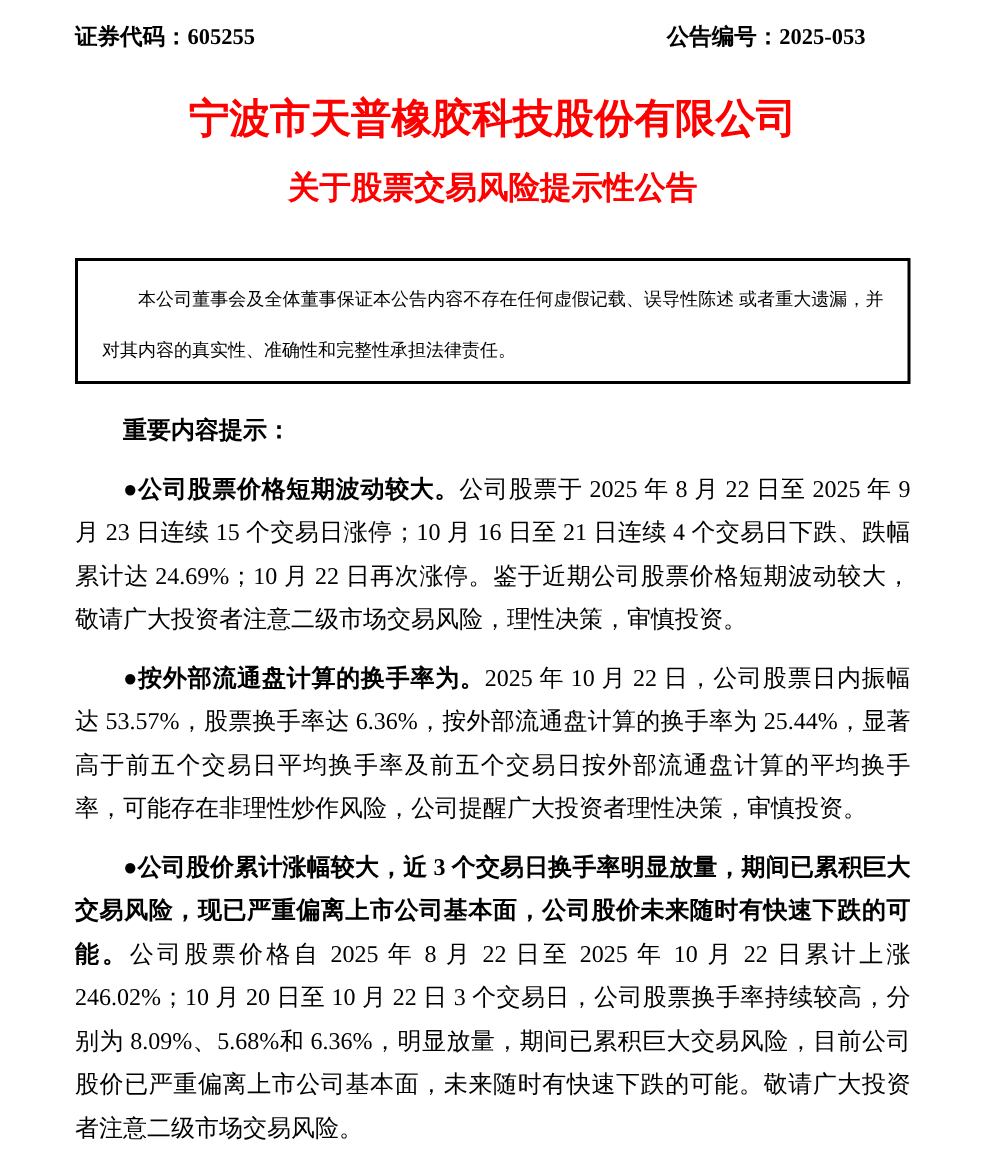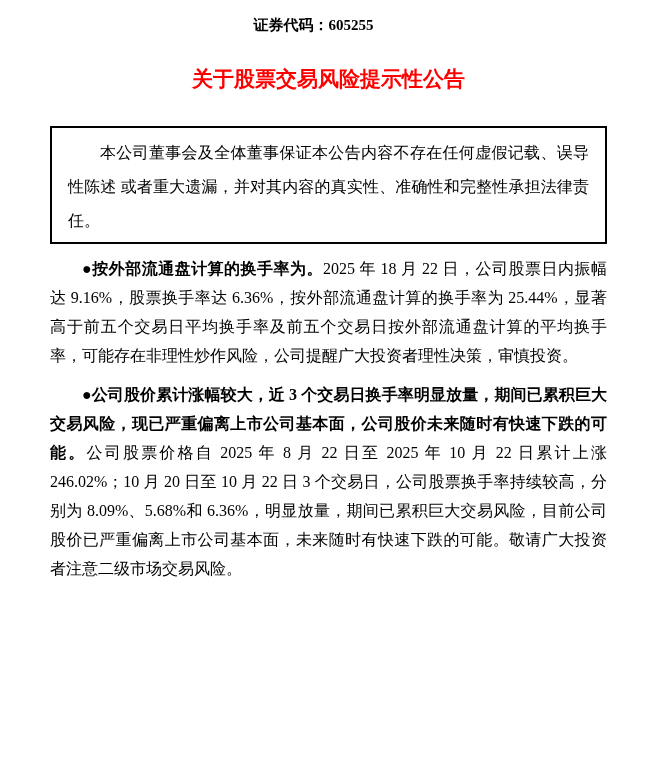--- a/index.html
+++ b/index.html
@@ -16,21 +16,21 @@
   }
   .page {
     box-sizing: border-box;
     width: 655px;
     height: 773px;
     padding: 14px 48px 0 50px;
     background: #ffffff;
   }
   .header-row {
     display: flex;
-    justify-content: center;
+    justify-content: space-between;
     align-items: baseline;
     font-weight: bold;
     font-size: 15px;
     line-height: 22px;
     padding-right: 30px;
   }
   .title-block {
     margin-top: 20px;
     text-align: center;
     color: var(--title-color, #ff0000);
@@ -41,21 +41,21 @@
     line-height: 46px;
   }
   .title-line2 {
     font-size: 21px;
     line-height: 46px;
   }
   .declaration-box {
     margin-top: 24px;
     border: 2px solid #000000;
     padding: 8px 16px 4px 16px;
-    font-size: 16px;
+    font-size: 12px;
     line-height: 34px;
     text-align: justify;
   }
   .declaration-box p {
     margin: 0;
     text-indent: 2em;
   }
   .important-heading {
     margin-top: 20px;
     font-weight: bold;
@@ -77,29 +77,33 @@
     font-weight: bold;
   }
 </style>
 </head>
 <body>
 
 <div class="page">
 
   <div class="header-row">
     <span>证券代码：605255</span>
+    <span>公告编号：2025-053</span>
   </div>
 
   <div class="title-block">
+    <div class="title-line1">宁波市天普橡胶科技股份有限公司</div>
     <div class="title-line2">关于股票交易风险提示性公告</div>
   </div>
 
   <div class="declaration-box">
     <p>本公司董事会及全体董事保证本公告内容不存在任何虚假记载、误导性陈述 或者重大遗漏，并对其内容的真实性、准确性和完整性承担法律责任。</p>
   </div>
 
+  <div class="important-heading">重要内容提示：</div>
 
+  <p class="para first"><b>●公司股票价格短期波动较大。</b><span>公司股票于 2025 年 8 月 22 日至 2025 年 9 月 23 日连续 15 个交易日涨停；10 月 16 日至 21 日连续 4 个交易日下跌、跌幅累计达 24.69%；10 月 22 日再次涨停。鉴于近期公司股票价格短期波动较大，敬请广大投资者注意二级市场交易风险，理性决策，审慎投资。</span></p>
 
-  <p class="para"><b>●按外部流通盘计算的换手率为。</b><span>2025 年 18 月 22 日，公司股票日内振幅达 9.16%，股票换手率达 6.36%，按外部流通盘计算的换手率为 25.44%，显著高于前五个交易日平均换手率及前五个交易日按外部流通盘计算的平均换手率，可能存在非理性炒作风险，公司提醒广大投资者理性决策，审慎投资。</span></p>
+  <p class="para"><b>●按外部流通盘计算的换手率为。</b><span>2025 年 10 月 22 日，公司股票日内振幅达 53.57%，股票换手率达 6.36%，按外部流通盘计算的换手率为 25.44%，显著高于前五个交易日平均换手率及前五个交易日按外部流通盘计算的平均换手率，可能存在非理性炒作风险，公司提醒广大投资者理性决策，审慎投资。</span></p>
 
   <p class="para"><b>●公司股价累计涨幅较大，近 3 个交易日换手率明显放量，期间已累积巨大交易风险，现已严重偏离上市公司基本面，公司股价未来随时有快速下跌的可能。</b><span>公司股票价格自 2025 年 8 月 22 日至 2025 年 10 月 22 日累计上涨 246.02%；10 月 20 日至 10 月 22 日 3 个交易日，公司股票换手率持续较高，分别为 8.09%、5.68%和 6.36%，明显放量，期间已累积巨大交易风险，目前公司股价已严重偏离上市公司基本面，未来随时有快速下跌的可能。敬请广大投资者注意二级市场交易风险。</span></p>
 
 </div>
 
 </body></html>

